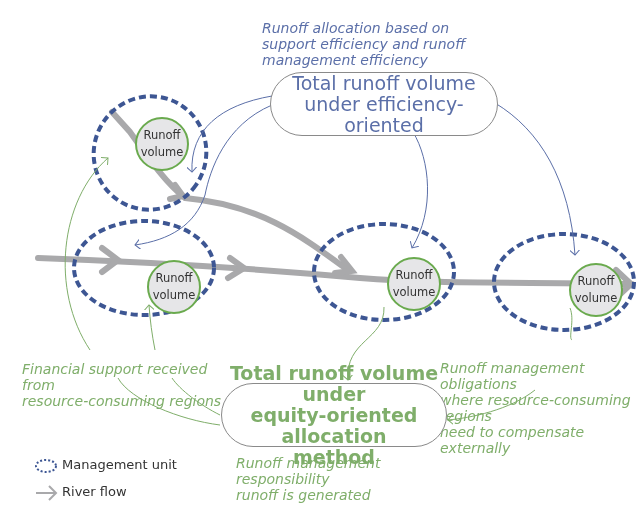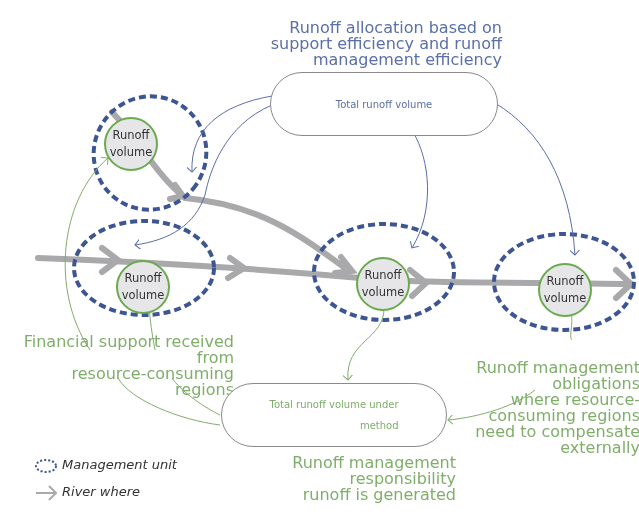--- a/index.html
+++ b/index.html
@@ -1,23 +1,23 @@
 <!DOCTYPE html>
 <html><head>
 <meta charset="utf-8">
 <style>
   html, body { margin: 0; padding: 0; background: #ffffff; }
   body { width: 639px; height: 528px; position: relative; overflow: hidden; font-family: "DejaVu Sans", sans-serif; }
   svg { position: absolute; left: 0; top: 0; }
-  .lbl { position: absolute; text-align: right; line-height: 16px; font-size: 16px; }
+  .lbl { position: absolute; text-align: left; line-height: 16px; font-size: 14px; font-style: italic; }
   .blue { color: #5b6fa8; }
   .green { color: #7fae6a; }
-  .box { position: absolute; border: 1.3px solid #8a8a8a; border-radius: 40px; background: #fff; display: flex; align-items: center; justify-content: center; text-align: right; font-size: 10px; line-height: 21px; box-sizing: border-box; }
-  .node { position: absolute; width: 54px; height: 54px; border-radius: 50%; background: #e6e6e8; border: 2px solid #6aaa4e; box-sizing: border-box; display: flex; align-items: center; justify-content: center; text-align: center; font-size: 11.5px; line-height: 17px; color: #333; }
-  .legend { position: absolute; left: 36px; font-size: 13px; color: #333; display: flex; align-items: center; gap: 6px; font-style: italic; }
+  .box { position: absolute; border: 1.3px solid #8a8a8a; border-radius: 40px; background: #fff; display: flex; align-items: center; justify-content: center; text-align: center; font-size: 19px; line-height: 21px; box-sizing: border-box; }
+  .node { position: absolute; width: 54px; height: 54px; border-radius: 50%; background: #e6e6e8; border: 2px solid #6aaa4e; box-sizing: border-box; display: flex; align-items: center; justify-content: center; text-align: center; font-size: 11.5px; line-height: 17px; color: #333; margin-left: 31px; }
+  .legend { position: absolute; left: 36px; font-size: 13px; color: #333; display: flex; align-items: center; gap: 6px; }
 </style>
 </head>
 <body>
 
 <svg width="639" height="528">
   <defs>
     <marker id="ab" markerWidth="10" markerHeight="10" refX="5" refY="5" orient="auto">
       <path d="M0,0 L5,5 L0,10" fill="none" stroke="#5b6fa8" stroke-width="1"></path>
     </marker>
     <marker id="ag" markerWidth="10" markerHeight="10" refX="5" refY="5" orient="auto">
@@ -69,20 +69,21 @@
 
 <div class="lbl blue" style="left:262px; top:20px; width:240px;">
   <div>Runoff allocation based on</div>
   <div>support efficiency and runoff</div>
   <div>management efficiency</div>
 </div>
 
 <div class="box blue" style="left:270px; top:72px; width:228px; height:64px;">
   <div>
     <div>Total runoff volume</div>
+    <div>under efficiency-oriented</div>
   </div>
 </div>
 
 <div class="node" style="left:104px; top:117px;">
   <div>
       <div>Runoff</div>
       <div>volume</div>
     </div>
 </div>
 <div class="node" style="left:116px; top:260px;">
@@ -97,41 +98,42 @@
       <div>volume</div>
     </div>
 </div>
 <div class="node" style="left:538px; top:263px;">
   <div>
       <div>Runoff</div>
       <div>volume</div>
     </div>
 </div>
 
-<div class="lbl green" style="left:22px; top:334px; width:212px;">
+<div class="lbl green" style="left:22px; top:361px; width:212px;">
   <div>Financial support received from</div>
   <div>resource-consuming regions</div>
 </div>
 
 <div class="lbl green" style="left:440px; top:360px; width:200px;">
   <div>Runoff management obligations</div>
   <div>where resource-consuming regions</div>
   <div>need to compensate externally</div>
 </div>
 
-<div class="box green" style="left:221px; top:383px; width:226px; height:64px;">
+<div class="box green" style="left:221px; top:383px; width:226px; height:64px;font-weight:bold;">
   <div>
     <div>Total runoff volume under</div>
+    <div>equity-oriented allocation</div>
     <div>method</div>
   </div>
 </div>
 
 <div class="lbl green" style="left:236px; top:455px; width:220px;">
   <div>Runoff management responsibility</div>
   <div>runoff is generated</div>
 </div>
 
 <div class="legend" style="top:457px; left:62px;">
   <span>Management unit</span>
 </div>
 <div class="legend" style="top:484px; left:62px;">
-  <span>River where</span>
+  <span>River flow</span>
 </div>
 
 </body></html>

